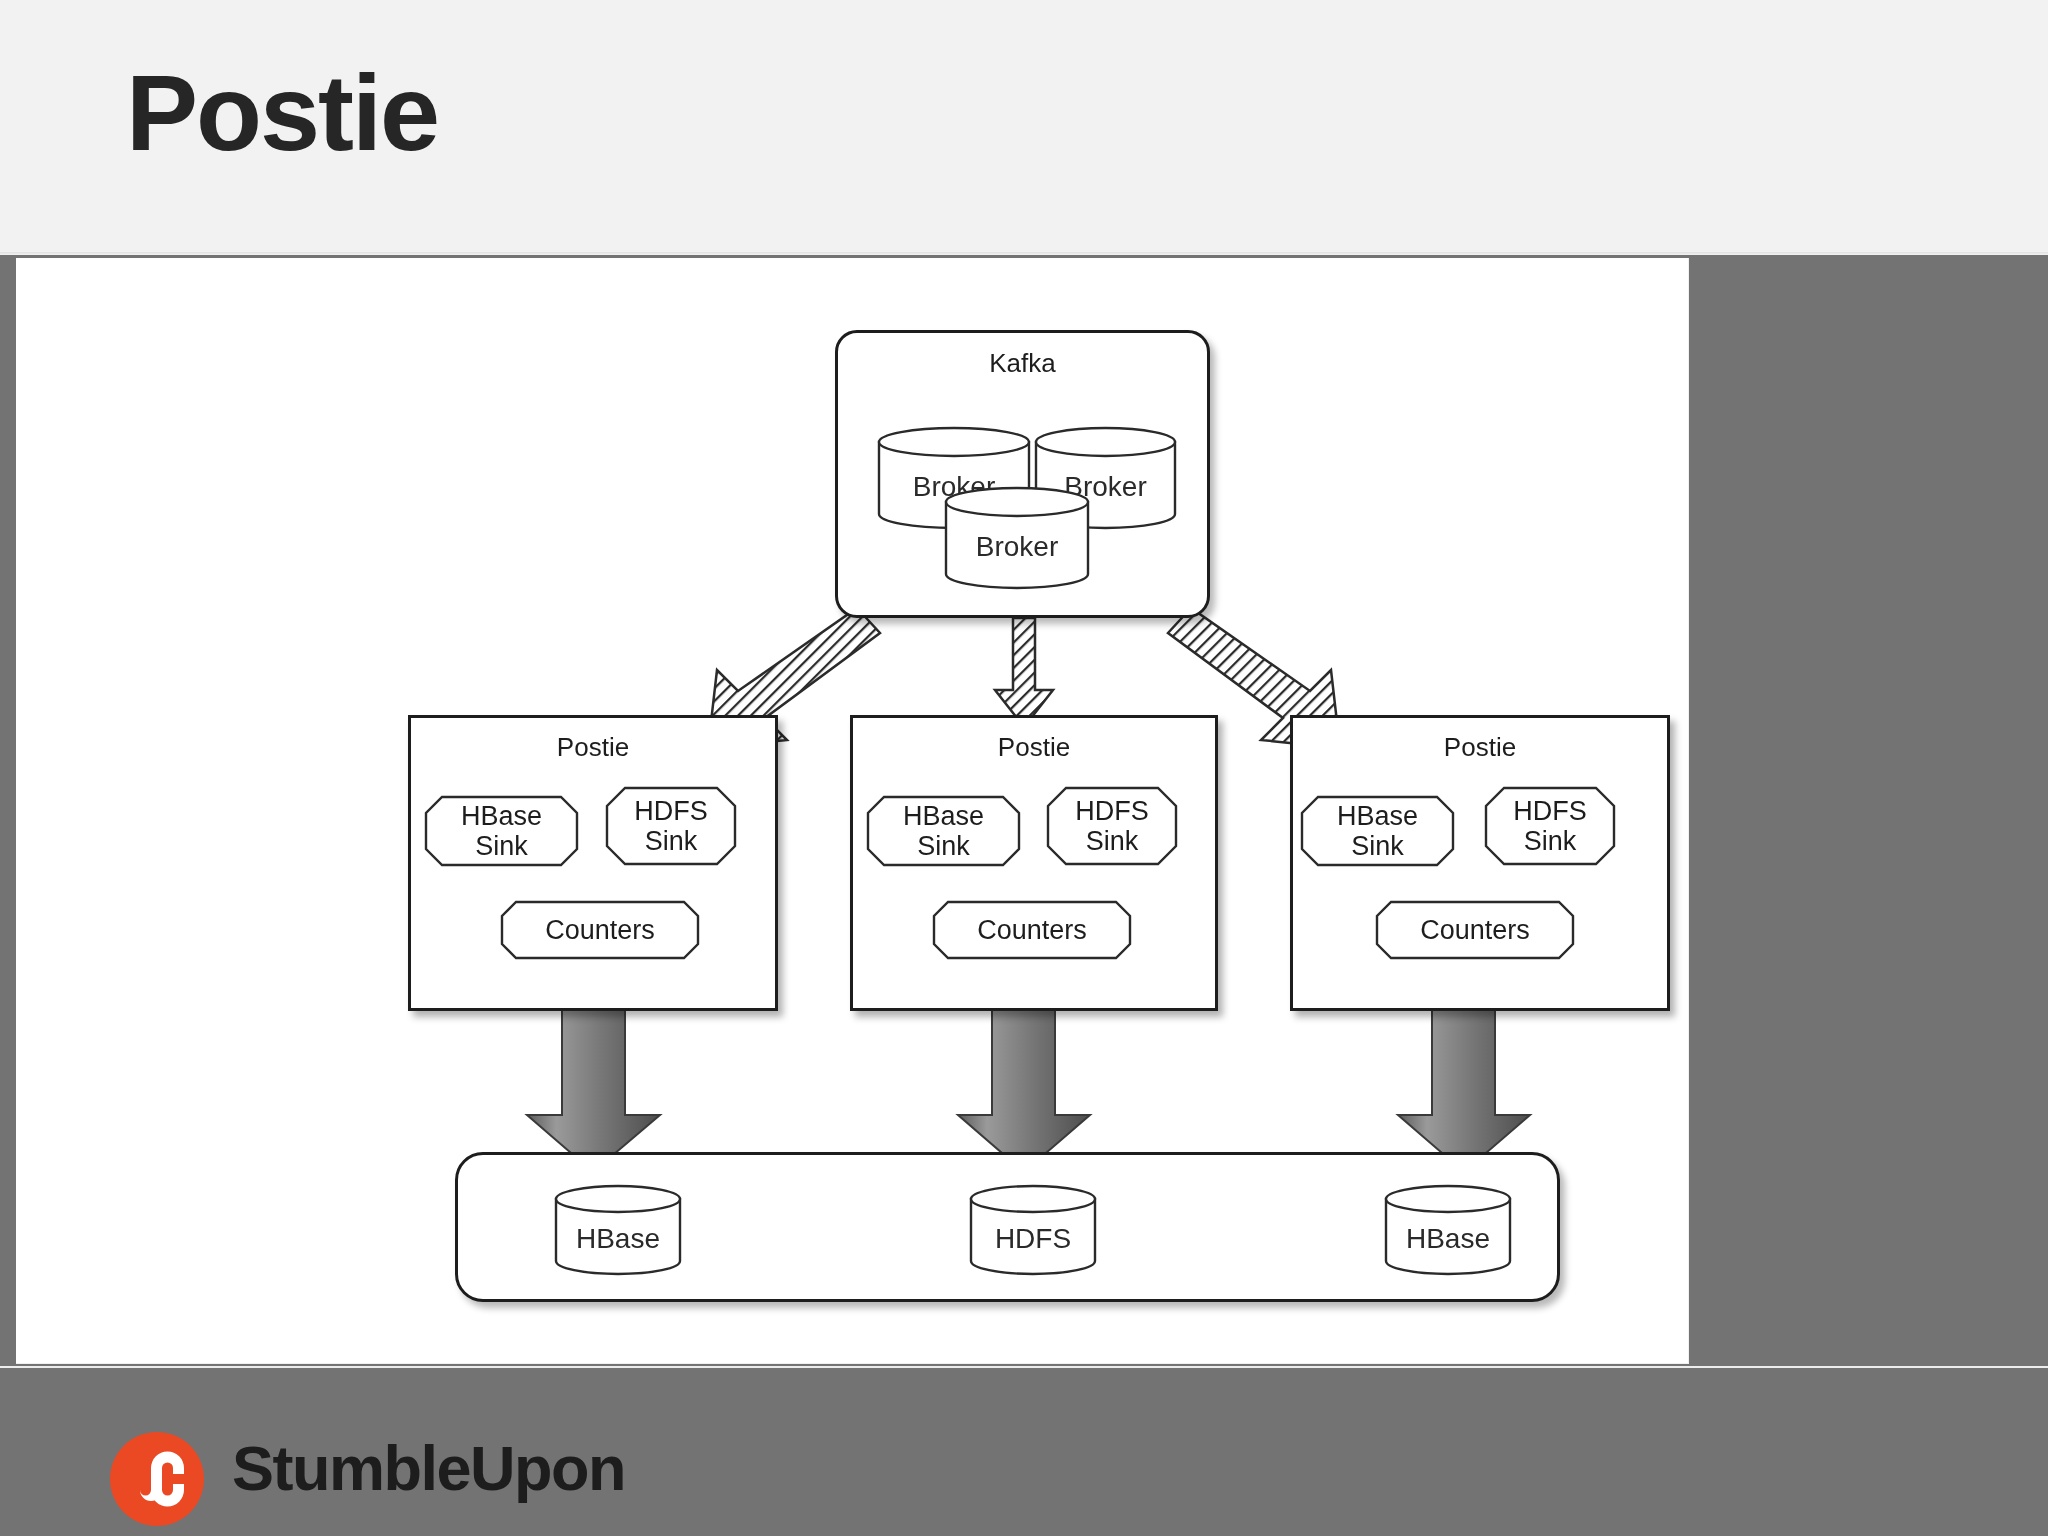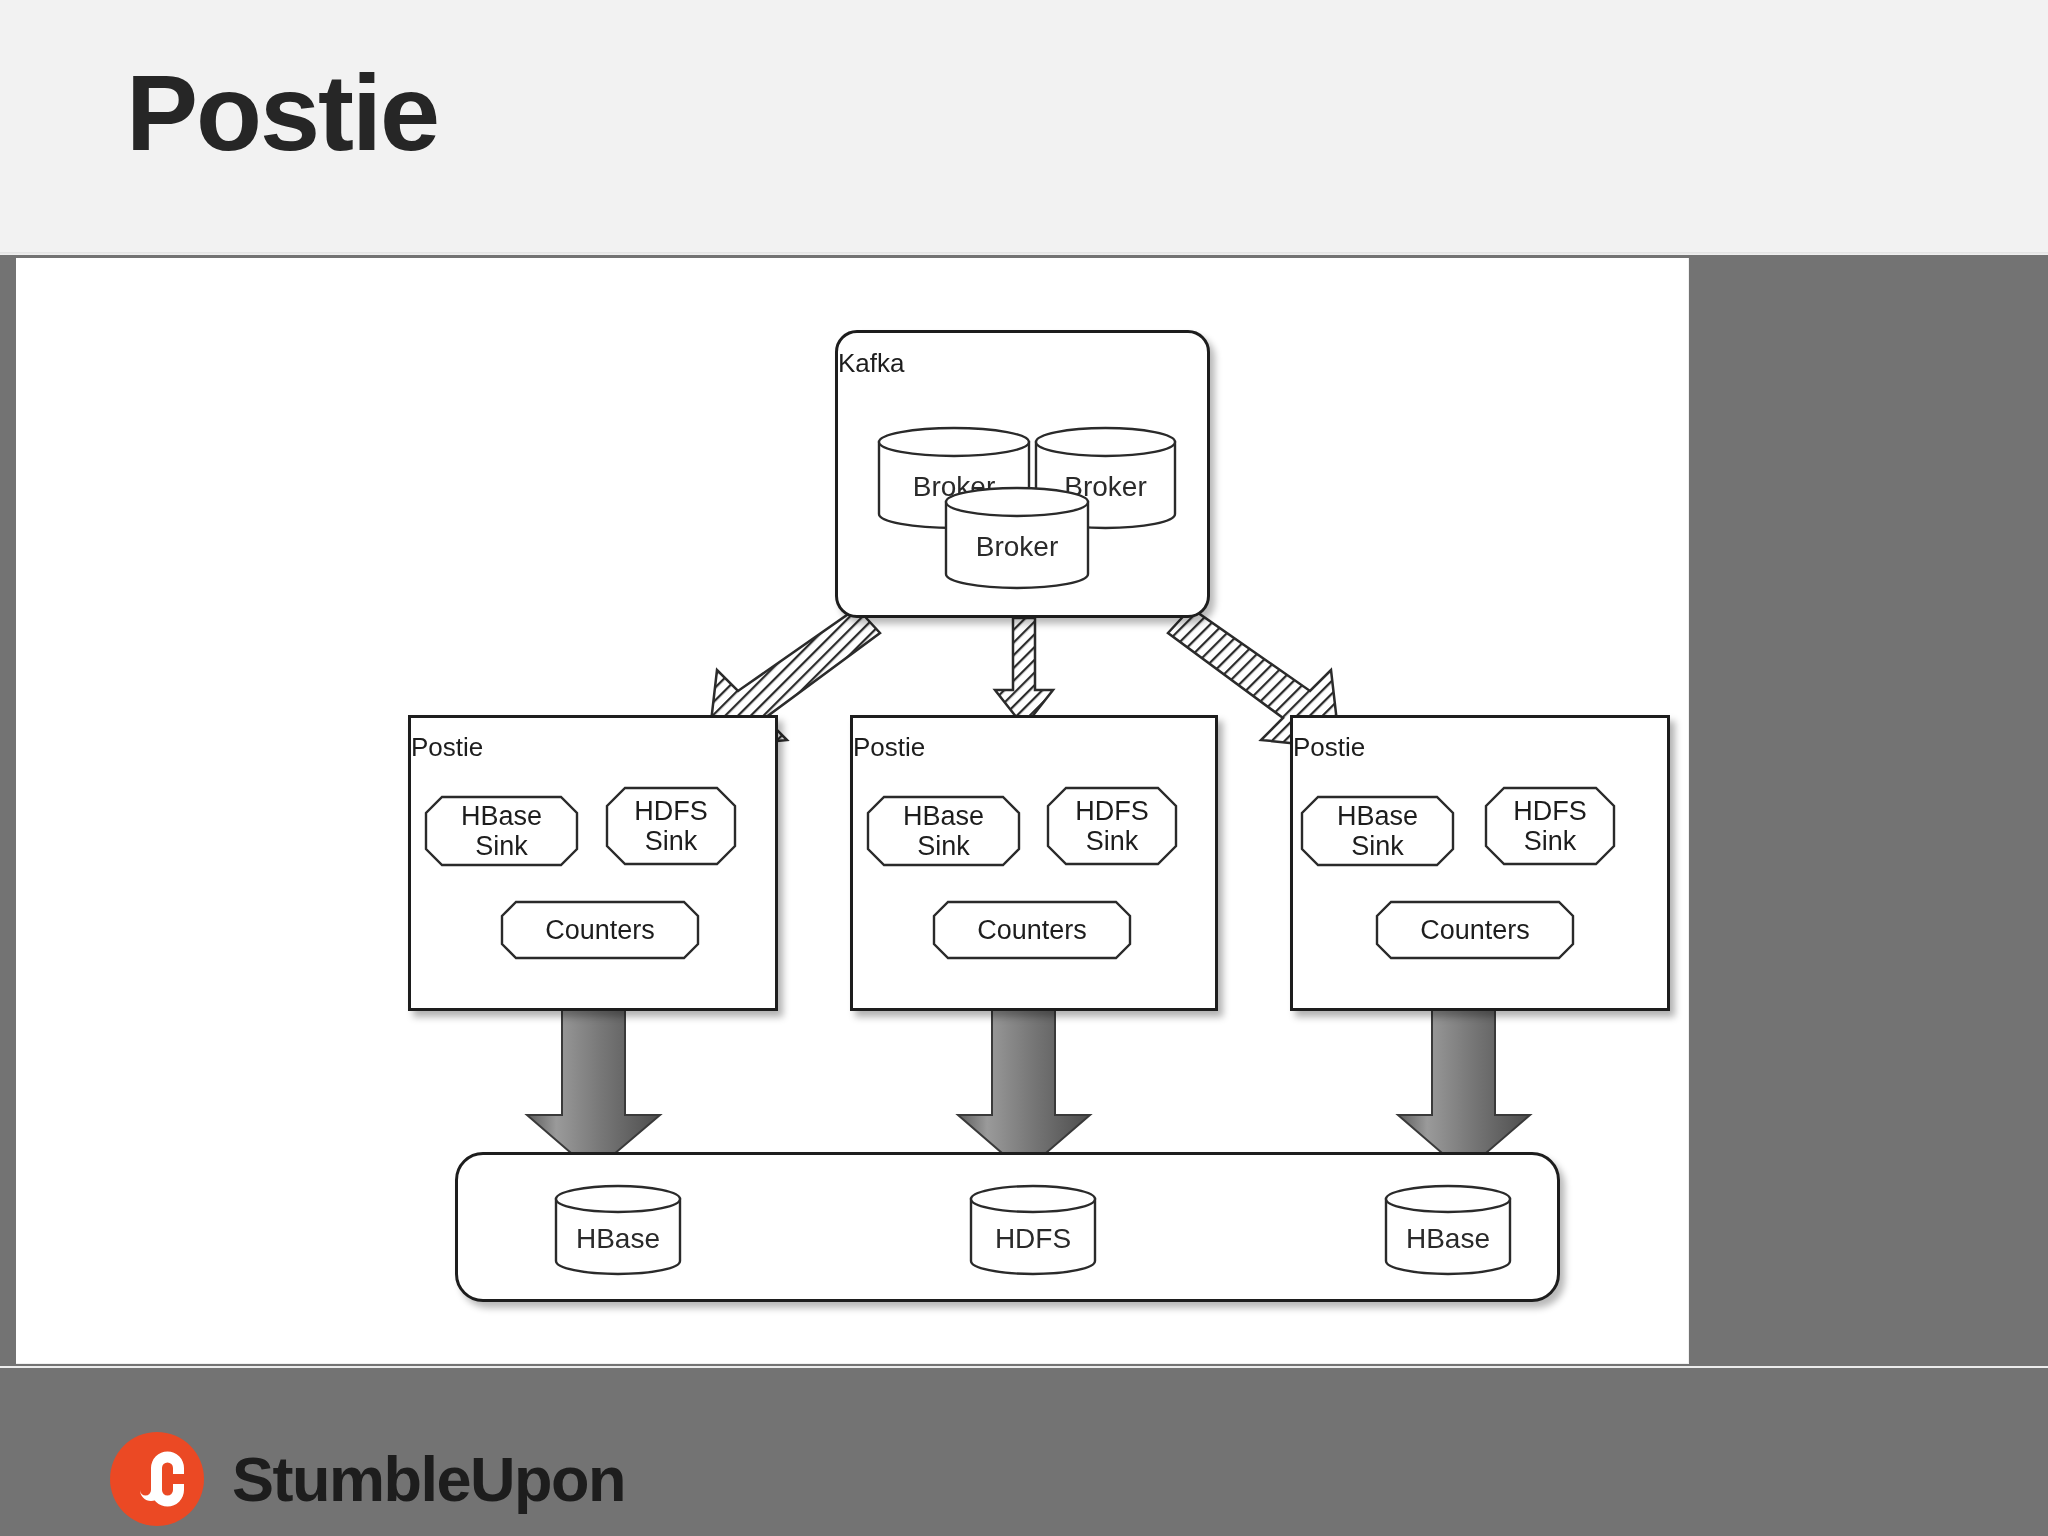--- a/index.html
+++ b/index.html
@@ -75,20 +75,21 @@
     box-shadow: 5px 6px 7px rgba(0,0,0,0.28);
   }
   .square-box {
     border: 3px solid #1d1d1d;
     box-shadow: 5px 6px 7px rgba(0,0,0,0.30);
   }
   .box-title {
     position: absolute;
     left: 0;
     width: 100%;
+    text-align: center;
     font-size: 26px;
     color: #1d1d1d;
     font-family: "Liberation Sans", sans-serif;
   }
 
   
   .cylinder {
     position: absolute;
   }
   .cylinder svg { display: block; overflow: visible; }
@@ -143,21 +144,20 @@
     top: 1366px;
     width: 2048px;
     height: 2px;
     background: #ededed;
   }
   #brand-logo {
     position: absolute;
     left: 110px;
     top: 1432px;
     display: flex;
-    align-items: center;
   }
   #brand-mark {
     width: 94px;
     height: 94px;
     border-radius: 50%;
     background: #eb4924;
     position: relative;
     flex: none;
   }
   #brand-mark svg { position: absolute; left: 0; top: 0; }

